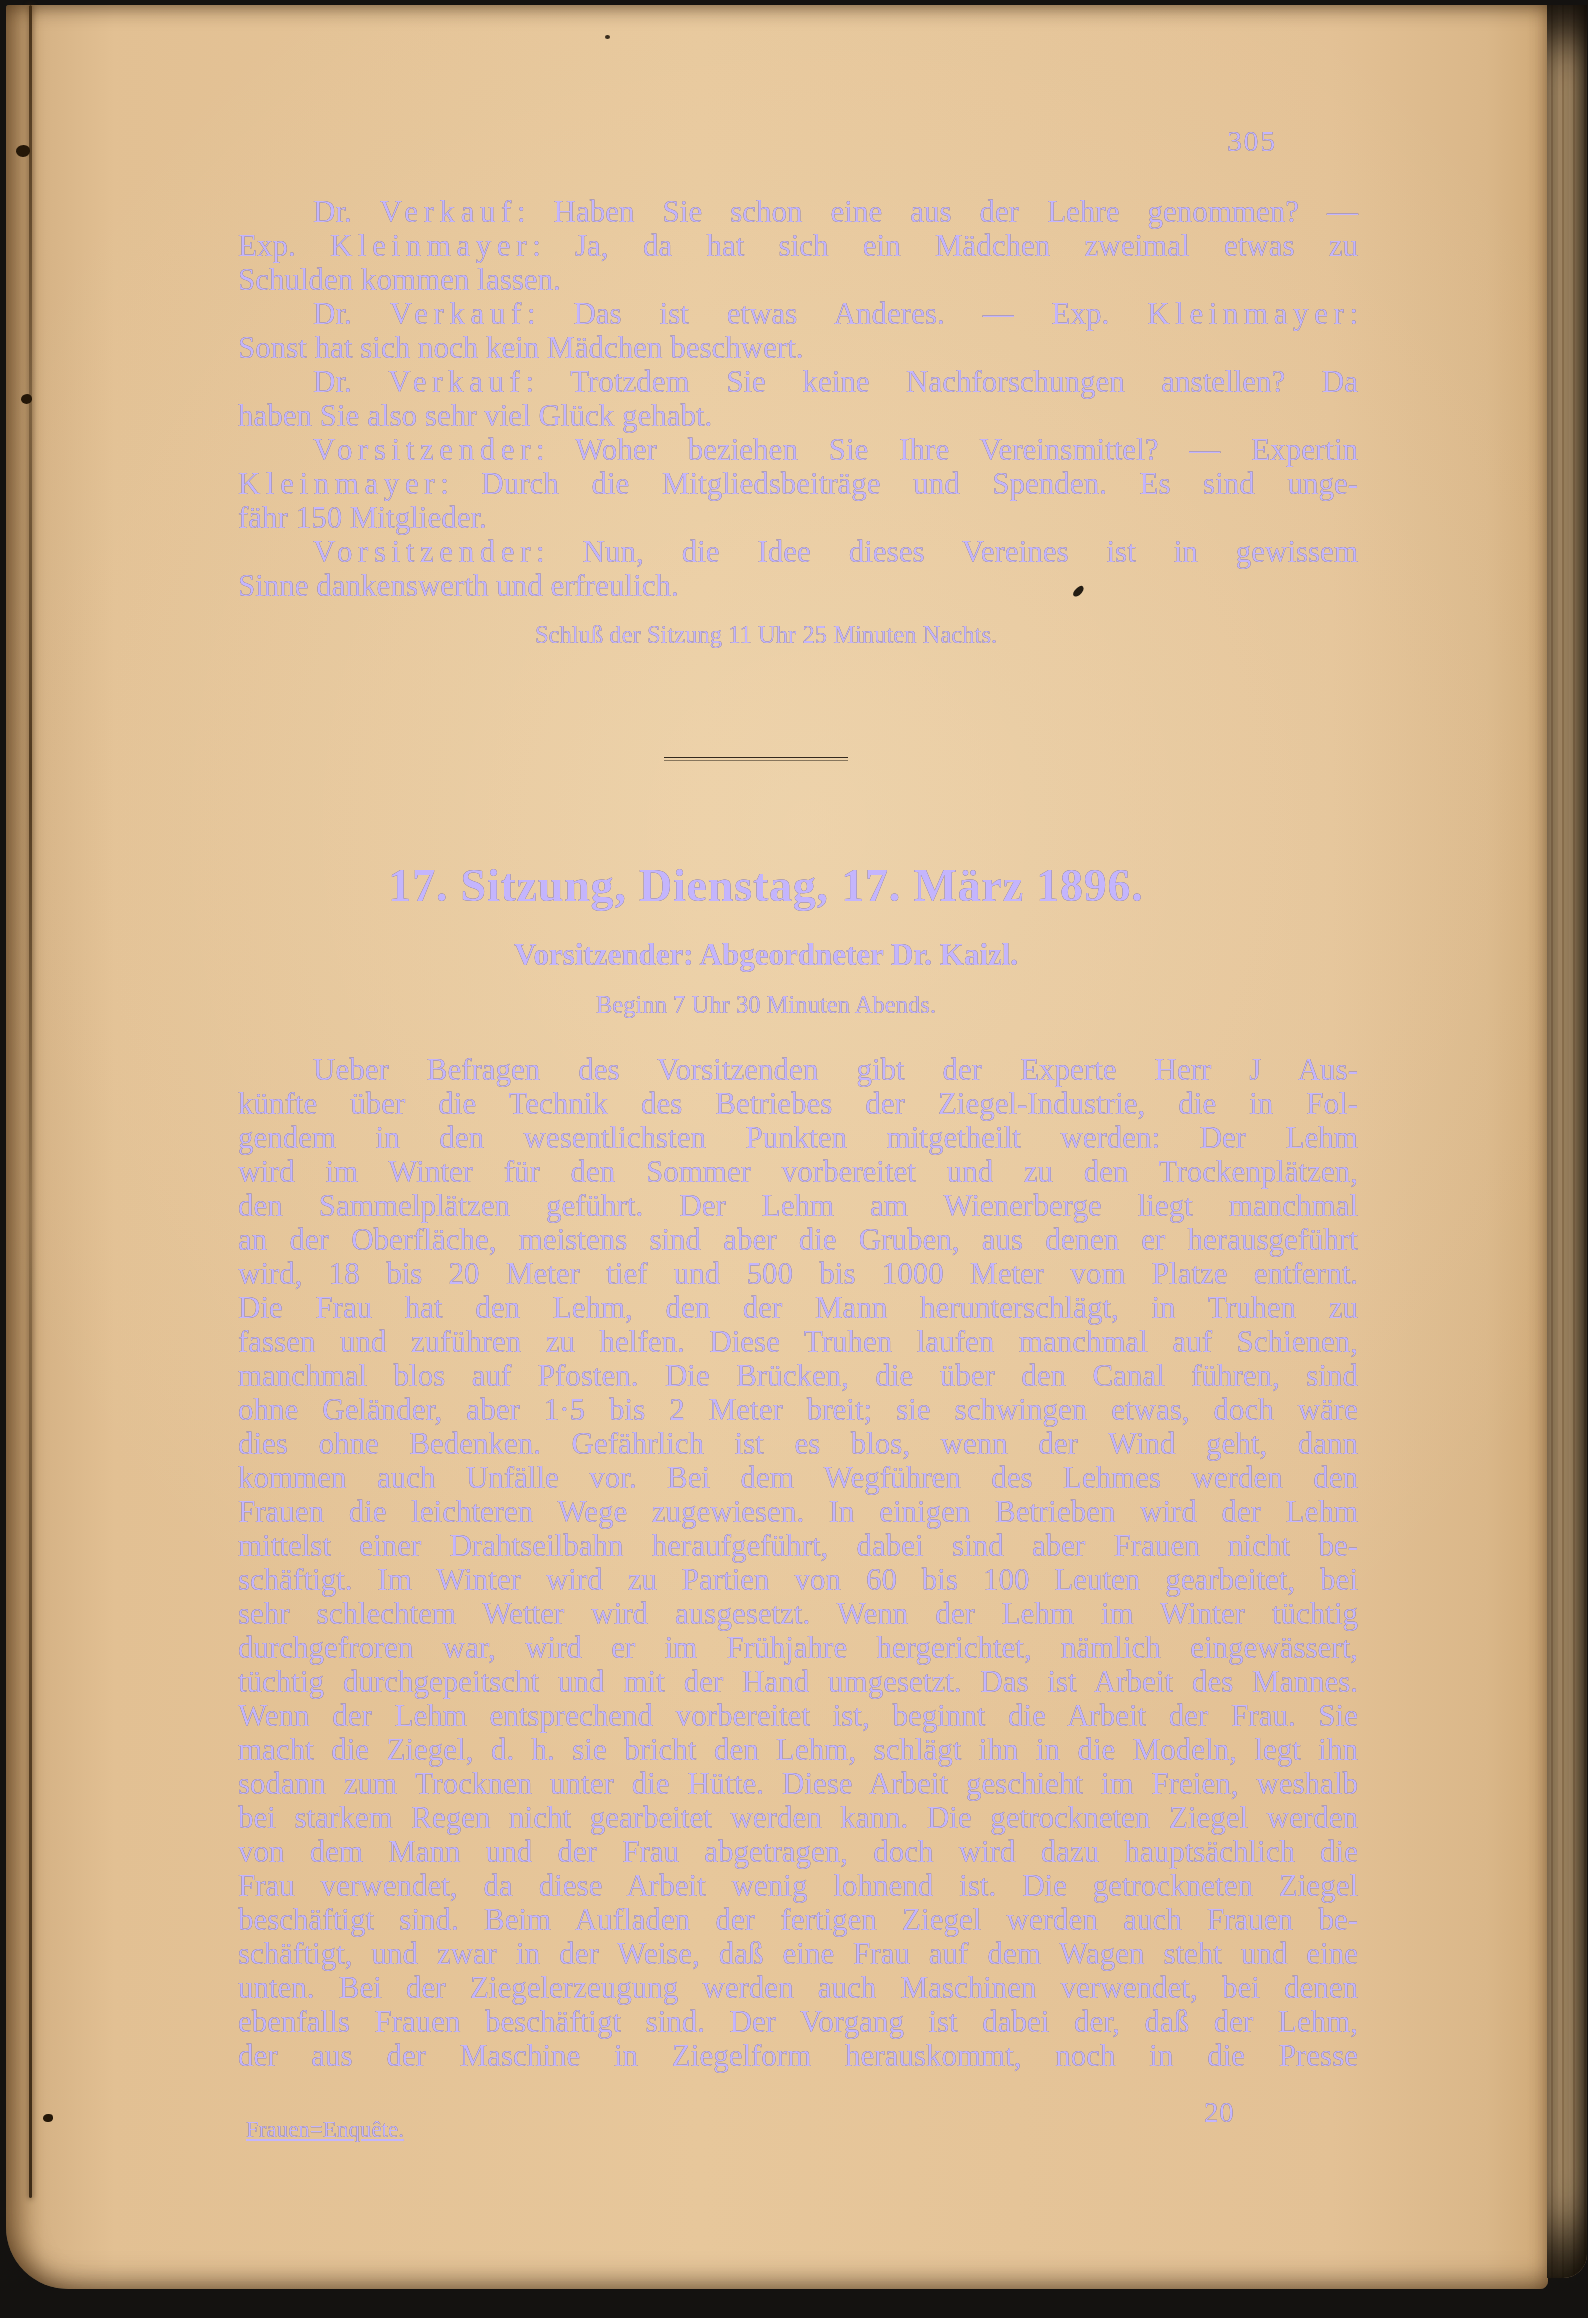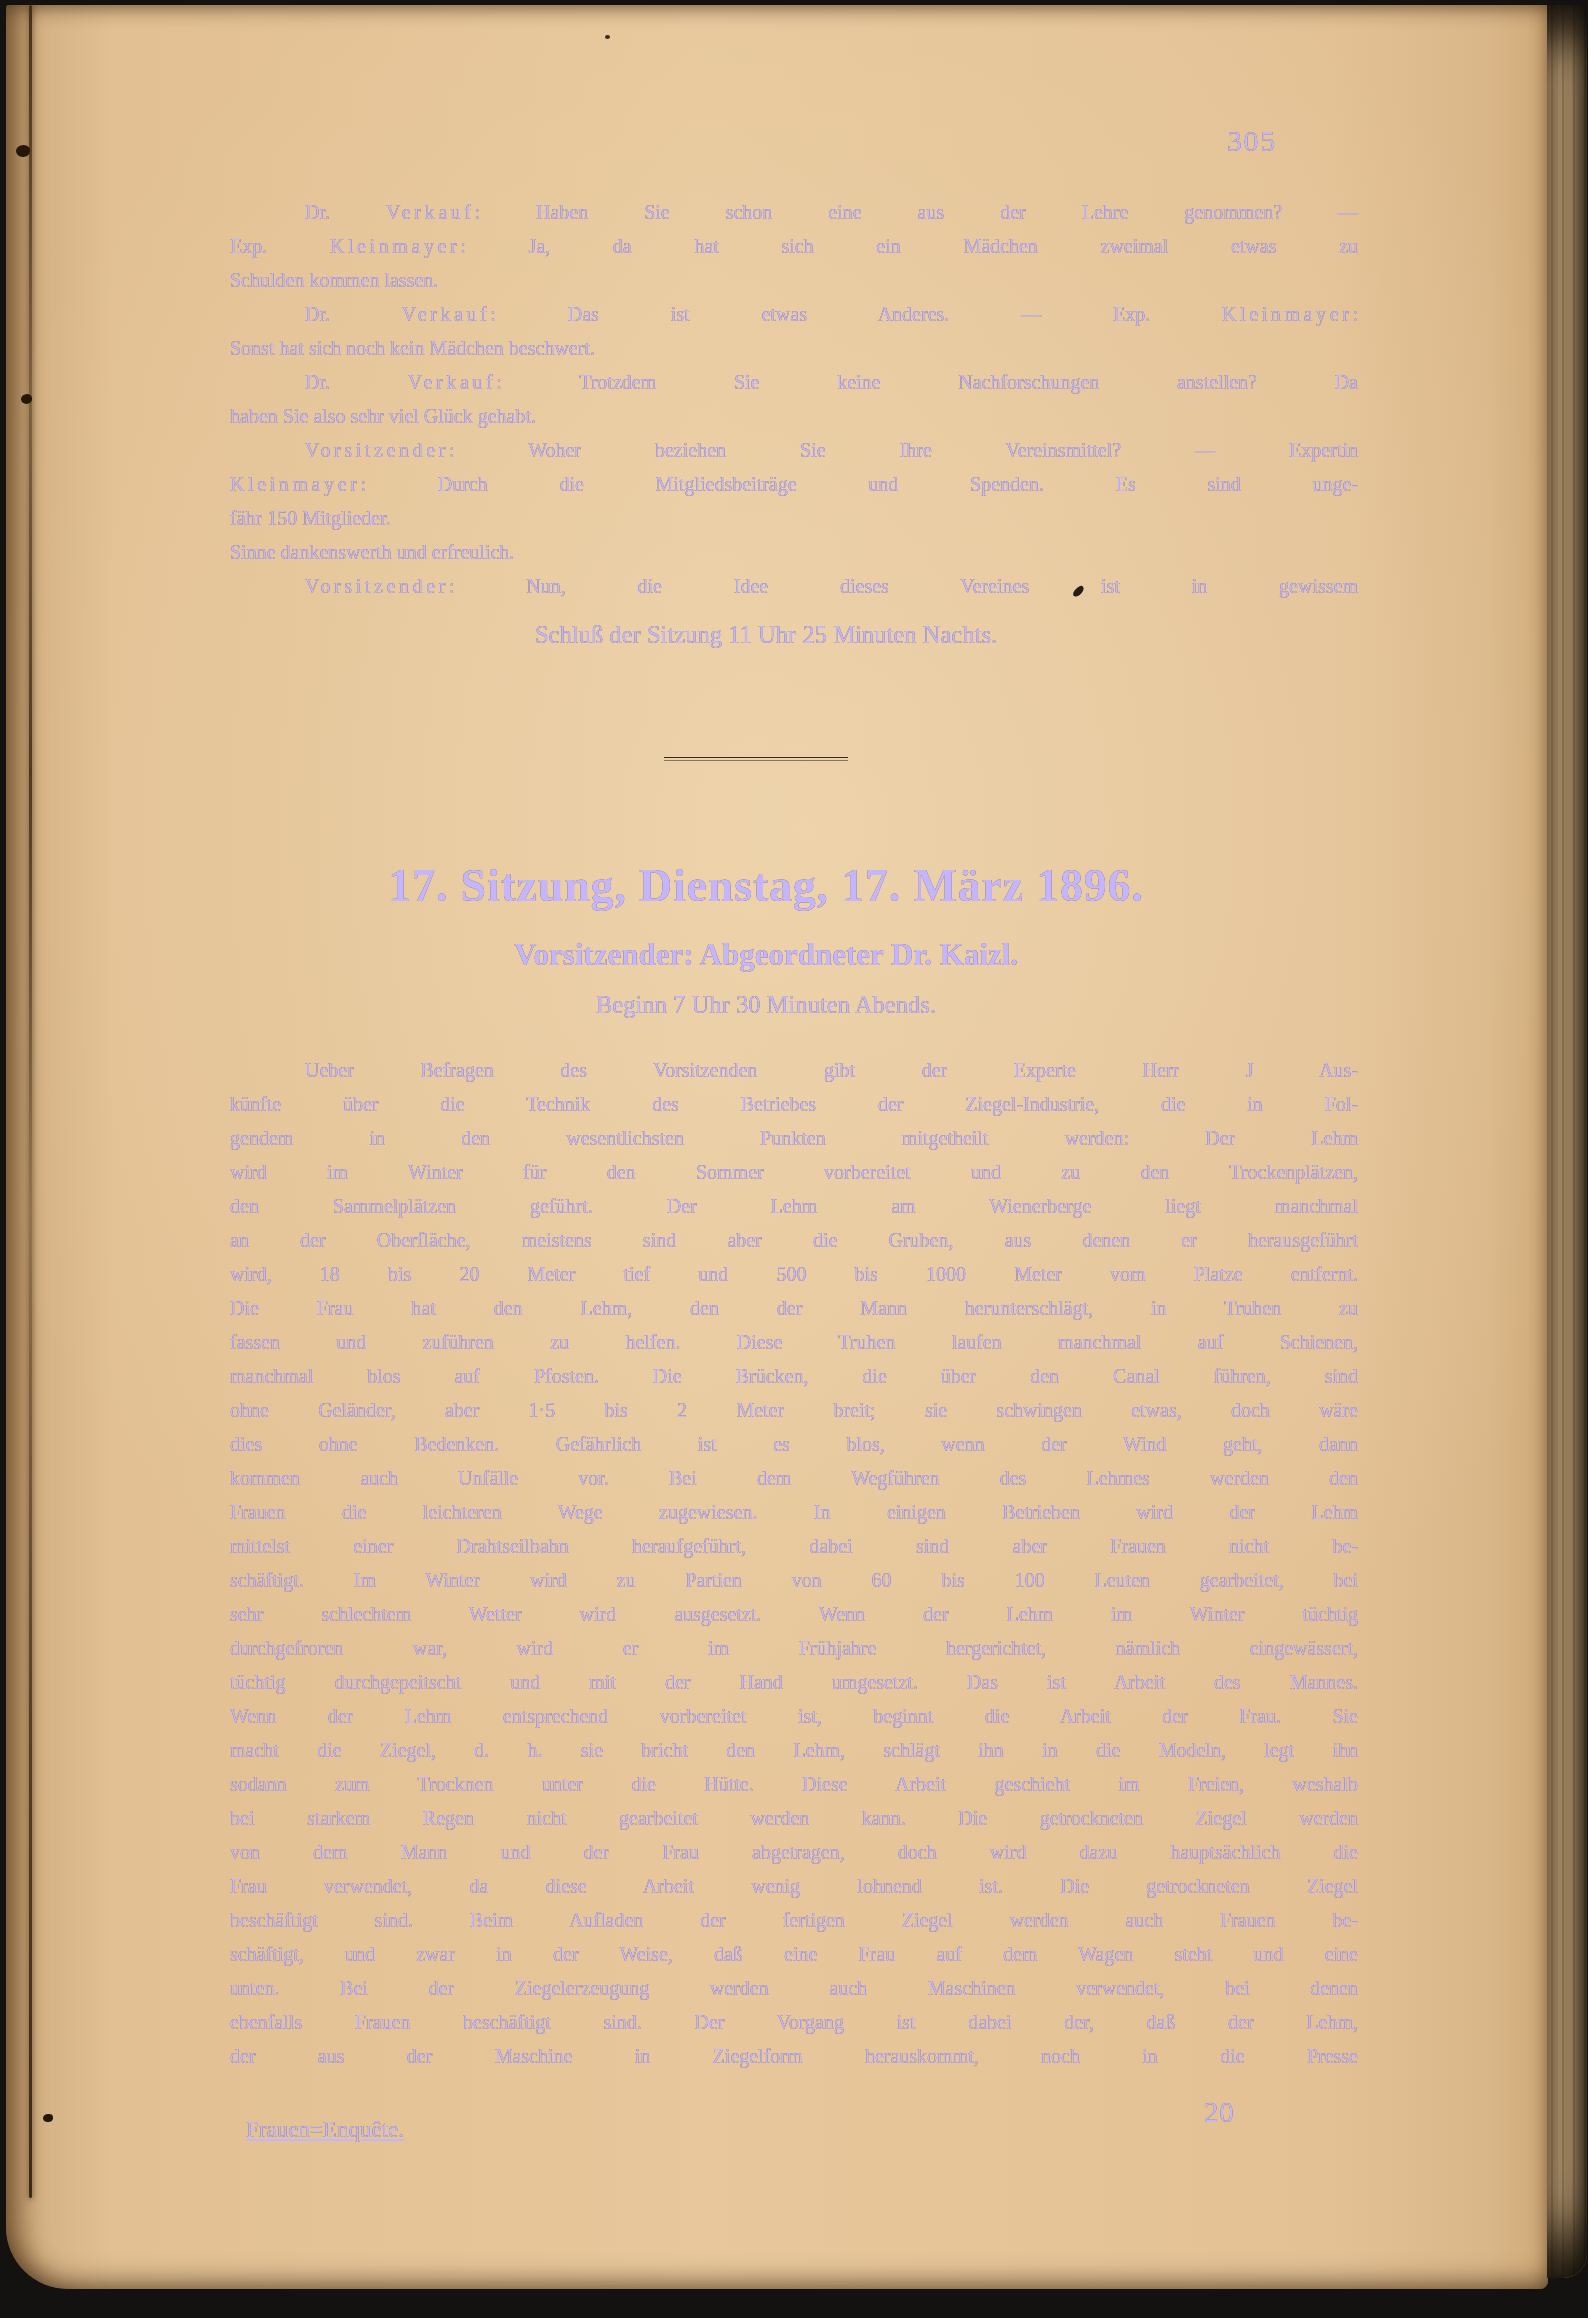--- a/index.html
+++ b/index.html
@@ -31,21 +31,21 @@
         box-shadow:0 0 5.6px 1.6px rgba(66,42,18,.38);}
   .dot{position:absolute;background:#241708;border-radius:55% 45% 50% 50%;}
   .speck{position:absolute;background:#3a2d1d;border-radius:50%;}
   .ink-mark{position:absolute;background:#241d14;border-radius:60% 40% 65% 45%;transform:rotate(-38deg);}
   
   .txt{position:absolute;color:#c4b5fd;text-shadow:0 0 0.5px rgba(47,38,28,.85);}
   .pagenum{left:1227px;top:124px;font-size:30px;letter-spacing:1.6px;}
   .block{left:230px;width:1128px;}
   .dialogue{top:195px;}
   .report{top:1053px;}
-  .line{height:34px;line-height:34px;font-size:20px;text-align:justify;text-align-last:justify;overflow:visible;}
+  .line{height:34px;line-height:34px;font-size:31px;text-align:justify;text-align-last:justify;overflow:visible;margin-left:8px;}
   .line.indent{text-indent:75px;}
   .line.last{text-align-last:left;}
   .sp{letter-spacing:.18em;}
   .centerband{left:214px;width:1104px;text-align:center;}
   .closing{top:618px;font-size:24.6px;height:34px;line-height:34px;}
   .rule{position:absolute;left:664px;top:757px;width:184px;height:2.4px;
         border-top:1.6px solid #33291e;border-bottom:0.8px solid rgba(51,41,30,.55);}
   .h-title{top:859px;font-size:46px;font-weight:bold;letter-spacing:0.8px;}
   .h-chair{top:937px;font-size:31px;font-weight:bold;}
   .h-begin{top:991px;font-size:24.6px;}
@@ -72,22 +72,22 @@
       <div class="line indent"><span>Dr. </span><span class="sp">Verkauf</span><span>: Haben Sie schon eine aus der Lehre genommen? —</span></div>
       <div class="line"><span>Exp. </span><span class="sp">Kleinmayer</span><span>: Ja, da hat sich ein Mädchen zweimal etwas zu</span></div>
       <div class="line last"><span>Schulden kommen lassen.</span></div>
       <div class="line indent"><span>Dr. </span><span class="sp">Verkauf</span><span>: Das ist etwas Anderes. — Exp. </span><span class="sp">Kleinmayer</span><span>:</span></div>
       <div class="line last"><span>Sonst hat sich noch kein Mädchen beschwert.</span></div>
       <div class="line indent"><span>Dr. </span><span class="sp">Verkauf</span><span>: Trotzdem Sie keine Nachforschungen anstellen? Da</span></div>
       <div class="line last"><span>haben Sie also sehr viel Glück gehabt.</span></div>
       <div class="line indent"><span class="sp">Vorsitzender</span><span>: Woher beziehen Sie Ihre Vereinsmittel? — Expertin</span></div>
       <div class="line"><span class="sp">Kleinmayer</span><span>: Durch die Mitgliedsbeiträge und Spenden. Es sind unge-</span></div>
       <div class="line last"><span>fähr 150 Mitglieder.</span></div>
+      <div class="line indent"><span class="sp">Vorsitzender</span><span>: Nun, die Idee dieses Vereines ist in gewissem</span></div>
       <div class="line last"><span>Sinne dankenswerth und erfreulich.</span></div>
-      <div class="line indent"><span class="sp">Vorsitzender</span><span>: Nun, die Idee dieses Vereines ist in gewissem</span></div>
     </div>
 
   <div class="txt centerband closing">Schluß der Sitzung 11 Uhr 25 Minuten Nachts.</div>
 
   <div class="rule"></div>
 
   <div class="txt centerband h-title">17. Sitzung, Dienstag, 17. März 1896.</div>
   <div class="txt centerband h-chair">Vorsitzender: Abgeordneter Dr. Kaizl.</div>
   <div class="txt centerband h-begin">Beginn 7 Uhr 30 Minuten Abends.</div>
 

